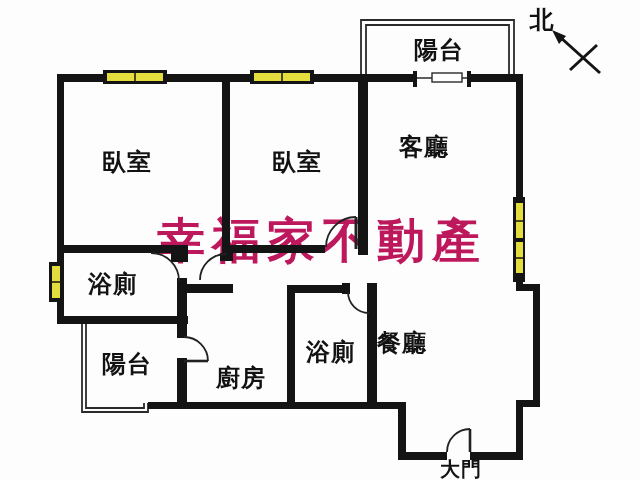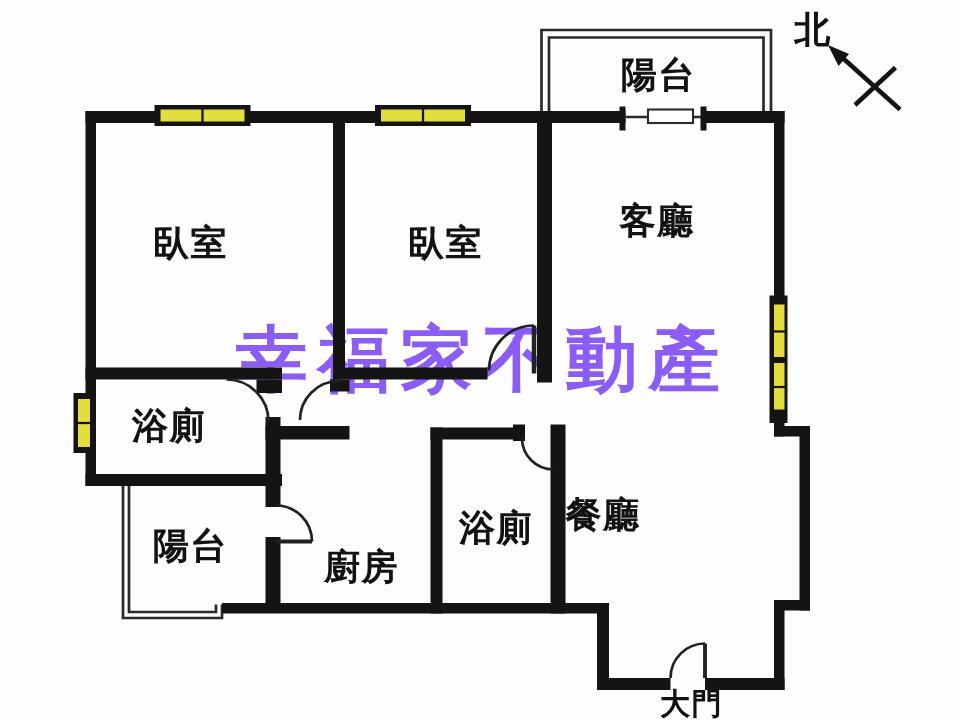--- a/index.html
+++ b/index.html
@@ -10,21 +10,21 @@
   svg.plan{position:absolute;left:0;top:0;}
   .label{
     position:absolute;transform:translate(-50%,-50%);
     font-size:24px;font-weight:600;color:#121212;white-space:nowrap;line-height:1;
     letter-spacing:1px;
   }
   .label.small{font-size:20px;font-weight:600;}
   .label.north{font-size:24px;font-weight:600;}
   .watermark{
     position:absolute;left:157px;top:216px;
-    font-size:48px;font-weight:700;color:#8b5cf6;letter-spacing:7px;
+    font-size:48px;font-weight:700;color:#be185d;letter-spacing:7px;
     white-space:nowrap;line-height:1;
   }
 </style>
 </head>
 <body>
 
 <div class="screen">
 
   <div class="watermark">幸福家不動產</div>
 
@@ -132,21 +132,21 @@
   </svg>
 
   <span class="label north" style="left:542px;top:20px">北</span>
 
   <span class="label" style="left:439px;top:50px">陽台</span>
 
   <span class="label" style="left:127px;top:162px">臥室</span>
 
   <span class="label" style="left:297px;top:162px">臥室</span>
 
-  <span class="label" style="left:438px;top:147px">客廳</span>
+  <span class="label" style="left:424px;top:147px">客廳</span>
 
   <span class="label" style="left:113px;top:284px">浴廁</span>
 
   <span class="label" style="left:127px;top:364px">陽台</span>
 
   <span class="label" style="left:241px;top:378px">廚房</span>
 
   <span class="label" style="left:331px;top:352px">浴廁</span>
 
   <span class="label" style="left:402px;top:343px">餐廳</span>

